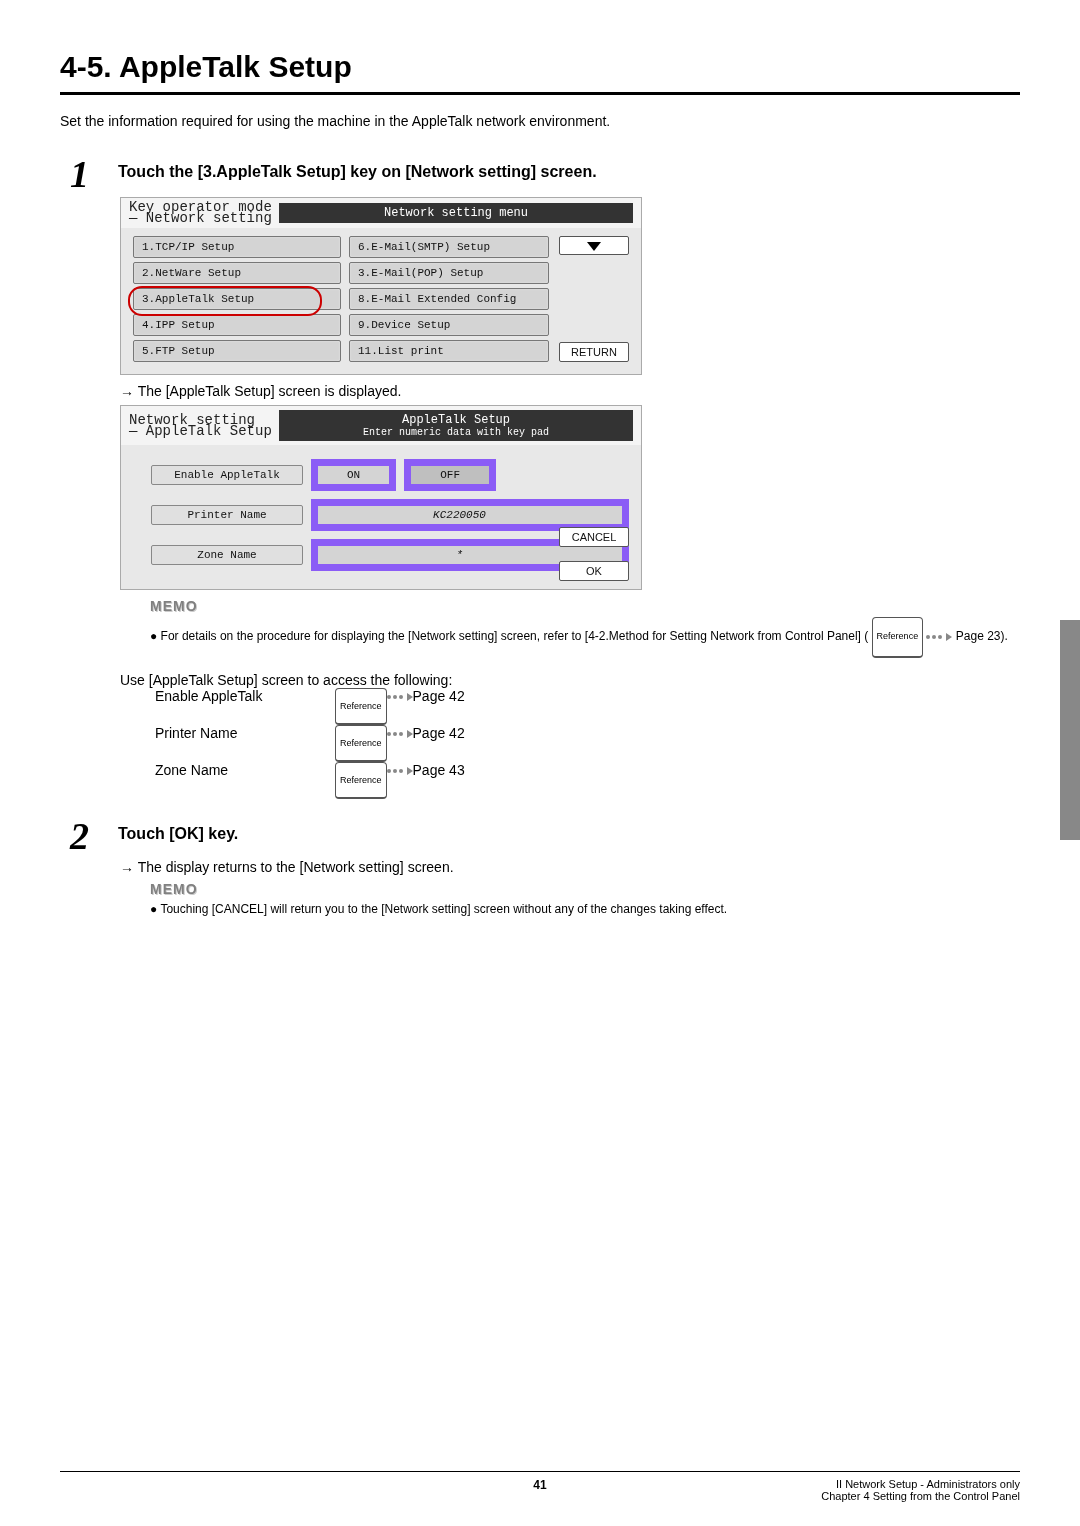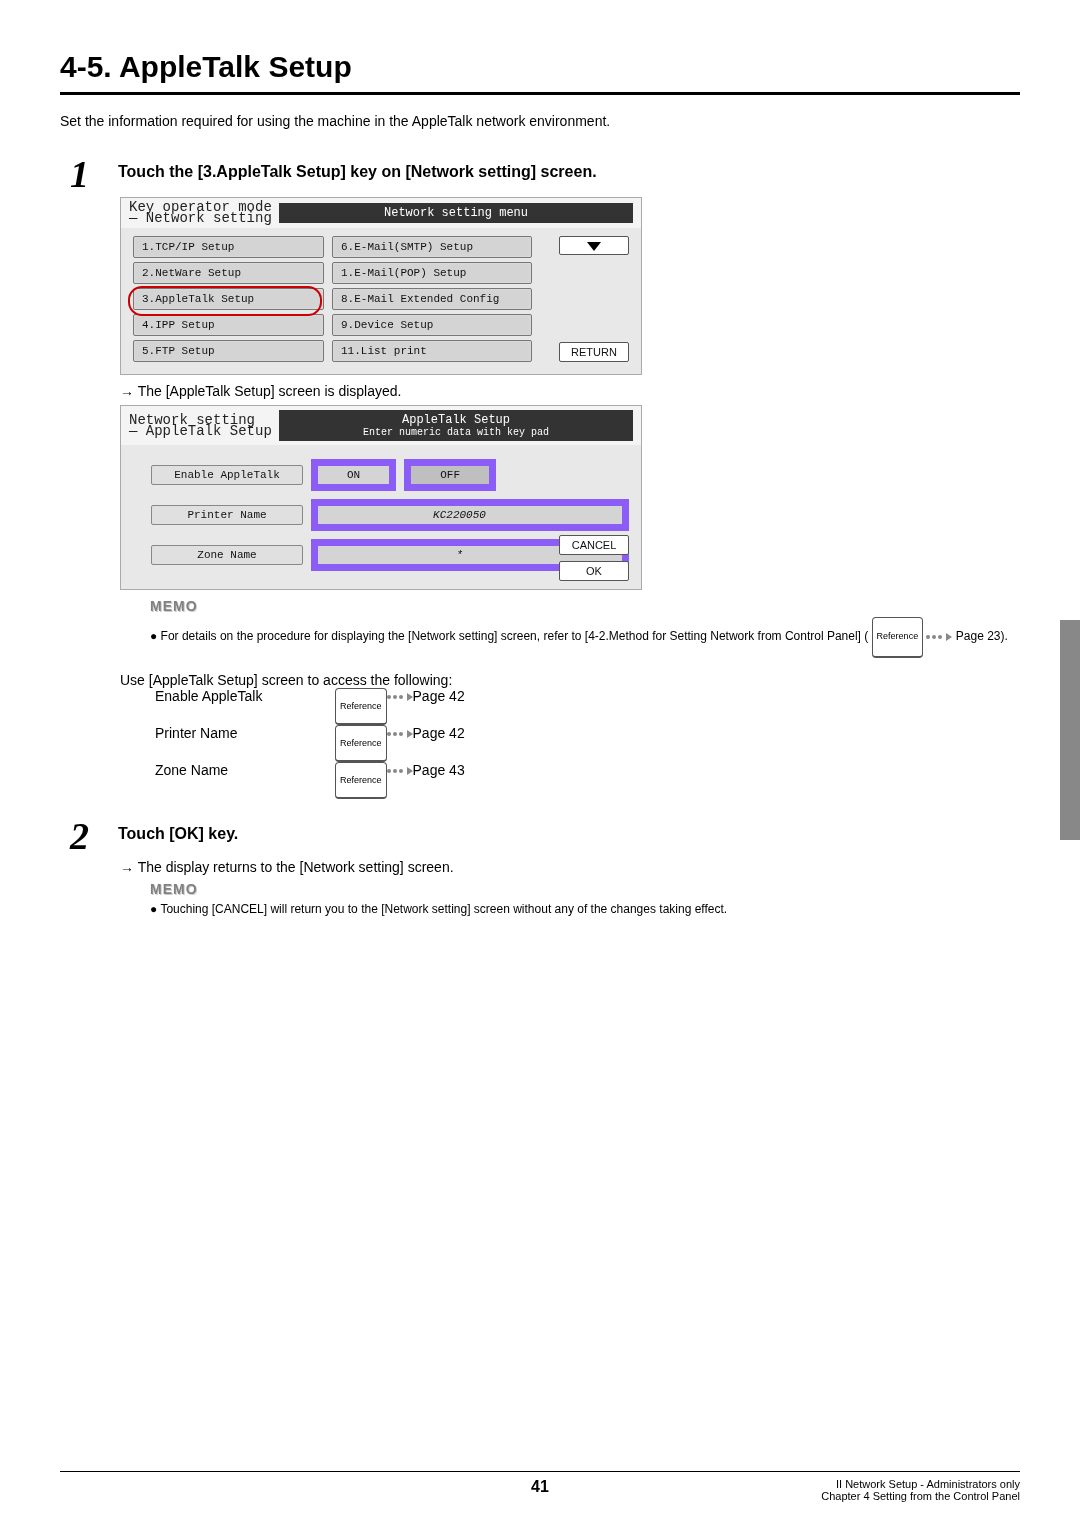--- a/index.html
+++ b/index.html
@@ -80,21 +80,21 @@
   .panel-body {
     position: relative;
     display: flex;
     padding: 8px 12px 12px 12px;
   }
   .col-btns {
     display: flex;
     flex-direction: column;
     gap: 4px;
   }
-  .col-btns.left { width: 191px; margin-right: 8px; }
+  .col-btns.left { width: 208px; margin-right: 8px; }
   .col-btns.mid { width: 200px; }
   .gray-btn {
     background: #d4d4d4;
     border: 1px solid #777;
     border-radius: 2px;
     padding: 4px 8px;
     font-size: 11px;
     box-shadow: inset 0 0 2px rgba(255,255,255,0.5);
   }
   .circled {
@@ -169,21 +169,21 @@
     text-align: center;
   }
   .off-btn { background: #bfbfbf; }
   .value-cell { flex: 1; text-align: center; padding-left: 8px; min-width: 160px; font-style: italic; }
   .side-col2 {
     position: absolute;
     right: 12px;
     bottom: 8px;
     display: flex;
     flex-direction: column;
-    gap: 6px;
+    gap: 14px;
   }
   .arrow-note {
     margin: 4px 0 6px 0;
   }
   .memo-tag {
     color: #808080;
     font-weight: bold;
     letter-spacing: 1px;
     margin: 6px 0 3px 30px;
     font-size: 14px;
@@ -234,21 +234,21 @@
     border-top: 1px solid #000;
     margin-bottom: 6px;
   }
   .foot-row {
     display: flex;
     justify-content: space-between;
     font-size: 11px;
   }
   .foot-center {
     font-weight: bold;
-    font-size: 16px;
+    font-size: 12px;
     position: absolute;
     left: 50%;
     transform: translateX(-50%);
   }
   .foot-right { text-align: right; }
   .side-tab {
     position: fixed;
     right: 0;
     top: 620px;
     width: 20px;
@@ -284,21 +284,21 @@
     <div class="panel-body">
       <div class="col-btns left">
         <div class="gray-btn">1.TCP/IP Setup</div>
         <div class="gray-btn">2.NetWare Setup</div>
         <div class="gray-btn circled">3.AppleTalk Setup</div>
         <div class="gray-btn">4.IPP Setup</div>
         <div class="gray-btn">5.FTP Setup</div>
       </div>
       <div class="col-btns mid">
         <div class="gray-btn">6.E-Mail(SMTP) Setup</div>
-        <div class="gray-btn">1.E-Mail(POP) Setup</div>
+        <div class="gray-btn">3.E-Mail(POP) Setup</div>
         <div class="gray-btn">8.E-Mail Extended Config</div>
         <div class="gray-btn">9.Device Setup</div>
         <div class="gray-btn">11.List print</div>
       </div>
       <div class="side-col">
         <div class="arrow-down-btn">
           <div class="arrow-down-glyph"></div>
         </div>
         <div class="return-btn">RETURN</div>
       </div>

